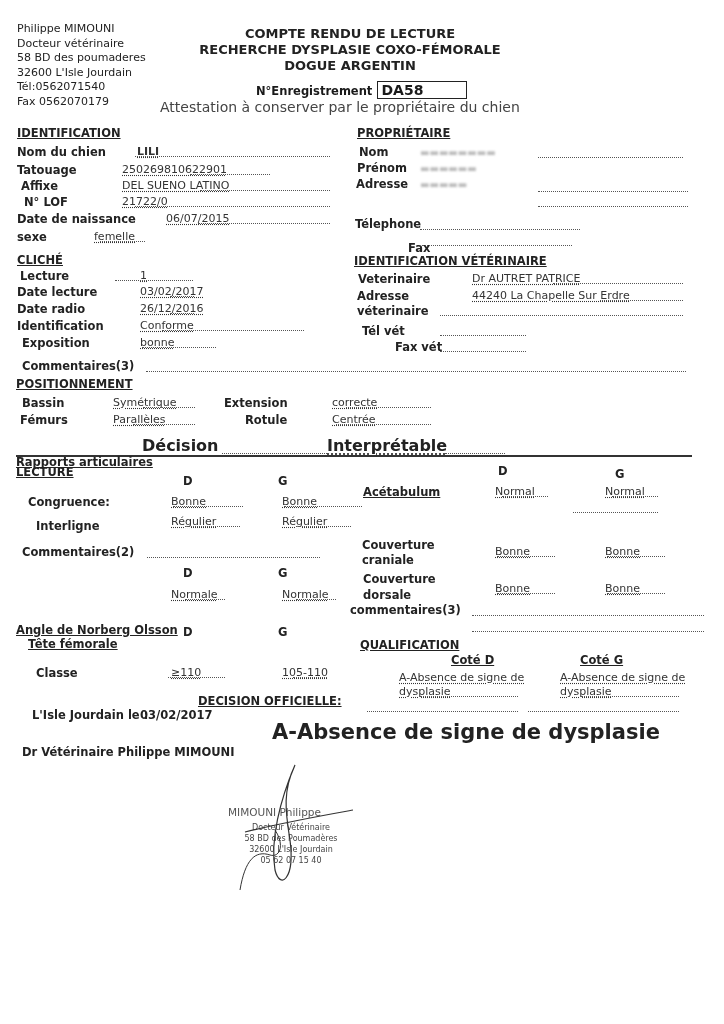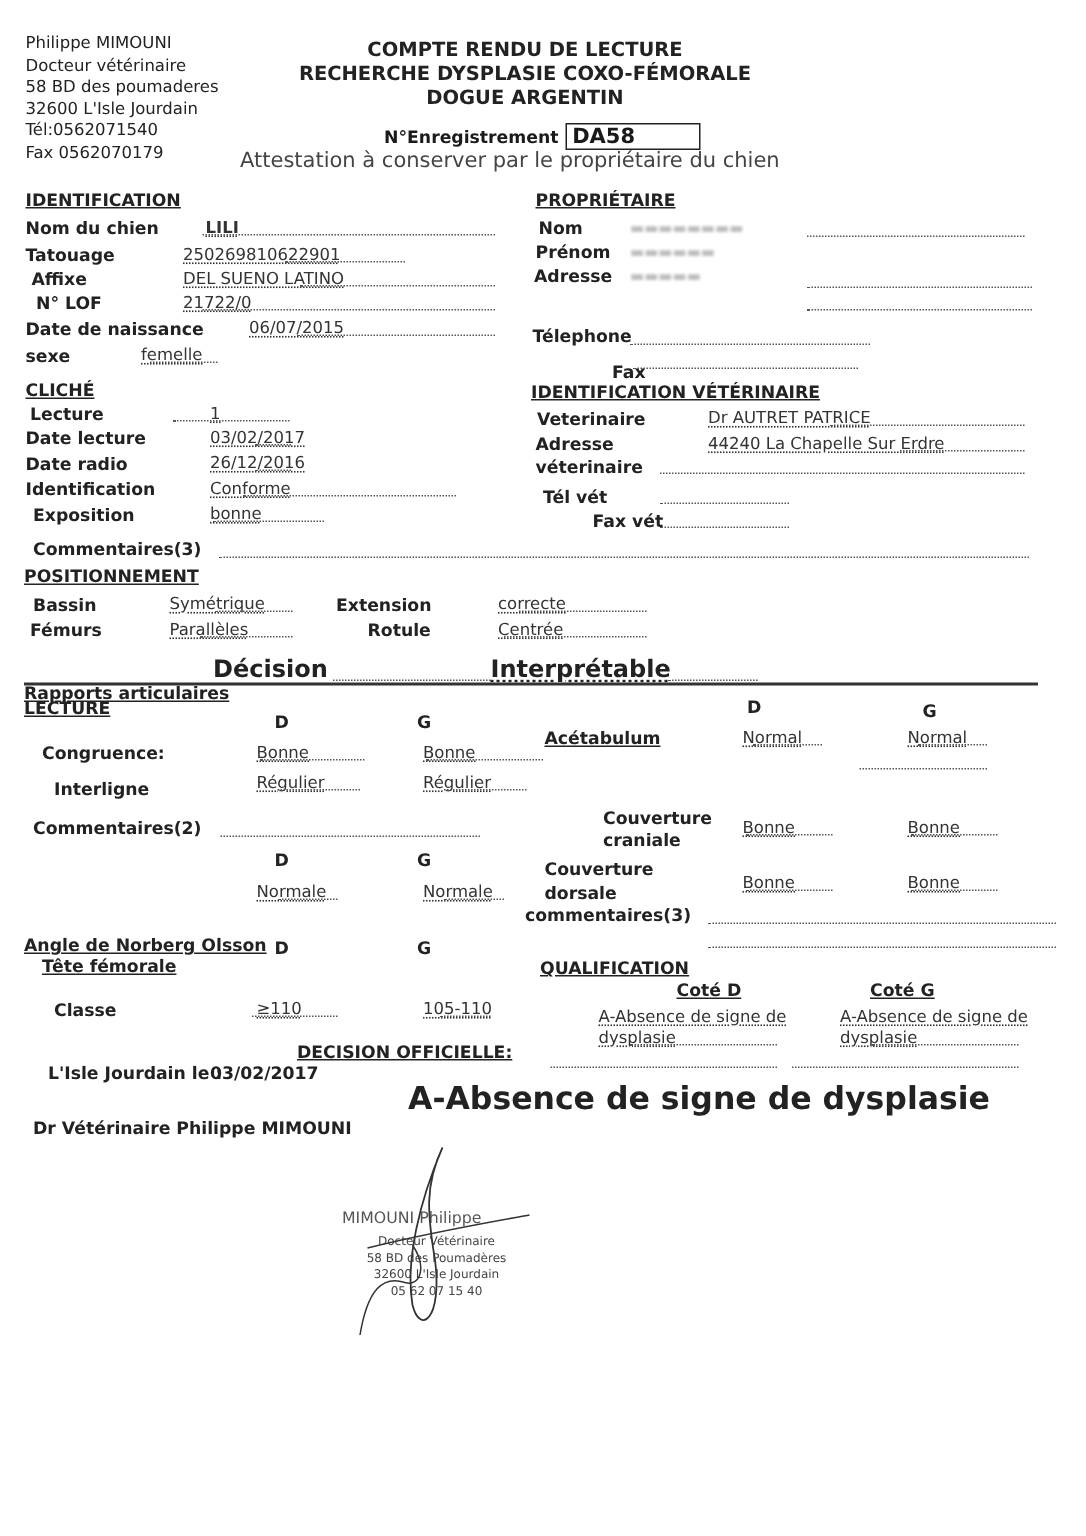--- a/index.html
+++ b/index.html
@@ -161,21 +161,21 @@
 <div class="abs val" style="left:250px; top:588px;">Normale</div>
 <div class="dots" style="left:296px; top:590px; width:40px;"></div>
 
 <div class="abs sec" style="left:363px; top:485px;">Acétabulum</div>
 <div class="abs val" style="left:463px; top:485px;">Normal</div>
 <div class="dots" style="left:502px; top:487px; width:46px;"></div>
 <div class="abs val" style="left:573px; top:485px;">Normal</div>
 <div class="dots" style="left:612px; top:487px; width:46px;"></div>
 <div class="dots" style="left:573px; top:503px; width:85px;"></div>
 
-<div class="abs lbl" style="left:362px; top:538px; white-space:normal; width:62px; line-height:14.5px;margin-left:40px;">Couverture craniale</div>
+<div class="abs lbl" style="left:362px; top:538px; white-space:normal; width:62px; line-height:14.5px;">Couverture craniale</div>
 <div class="abs val" style="left:463px; top:545px;">Bonne</div>
 <div class="dots" style="left:497px; top:547px; width:58px;"></div>
 <div class="abs val" style="left:573px; top:545px;">Bonne</div>
 <div class="dots" style="left:607px; top:547px; width:58px;"></div>
 
 <div class="abs lbl" style="left:363px; top:572px; white-space:normal; width:75px; line-height:15.5px;">Couverture dorsale</div>
 <div class="abs val" style="left:463px; top:582px;">Bonne</div>
 <div class="dots" style="left:497px; top:584px; width:58px;"></div>
 <div class="abs val" style="left:573px; top:582px;">Bonne</div>
 <div class="dots" style="left:607px; top:584px; width:58px;"></div>

